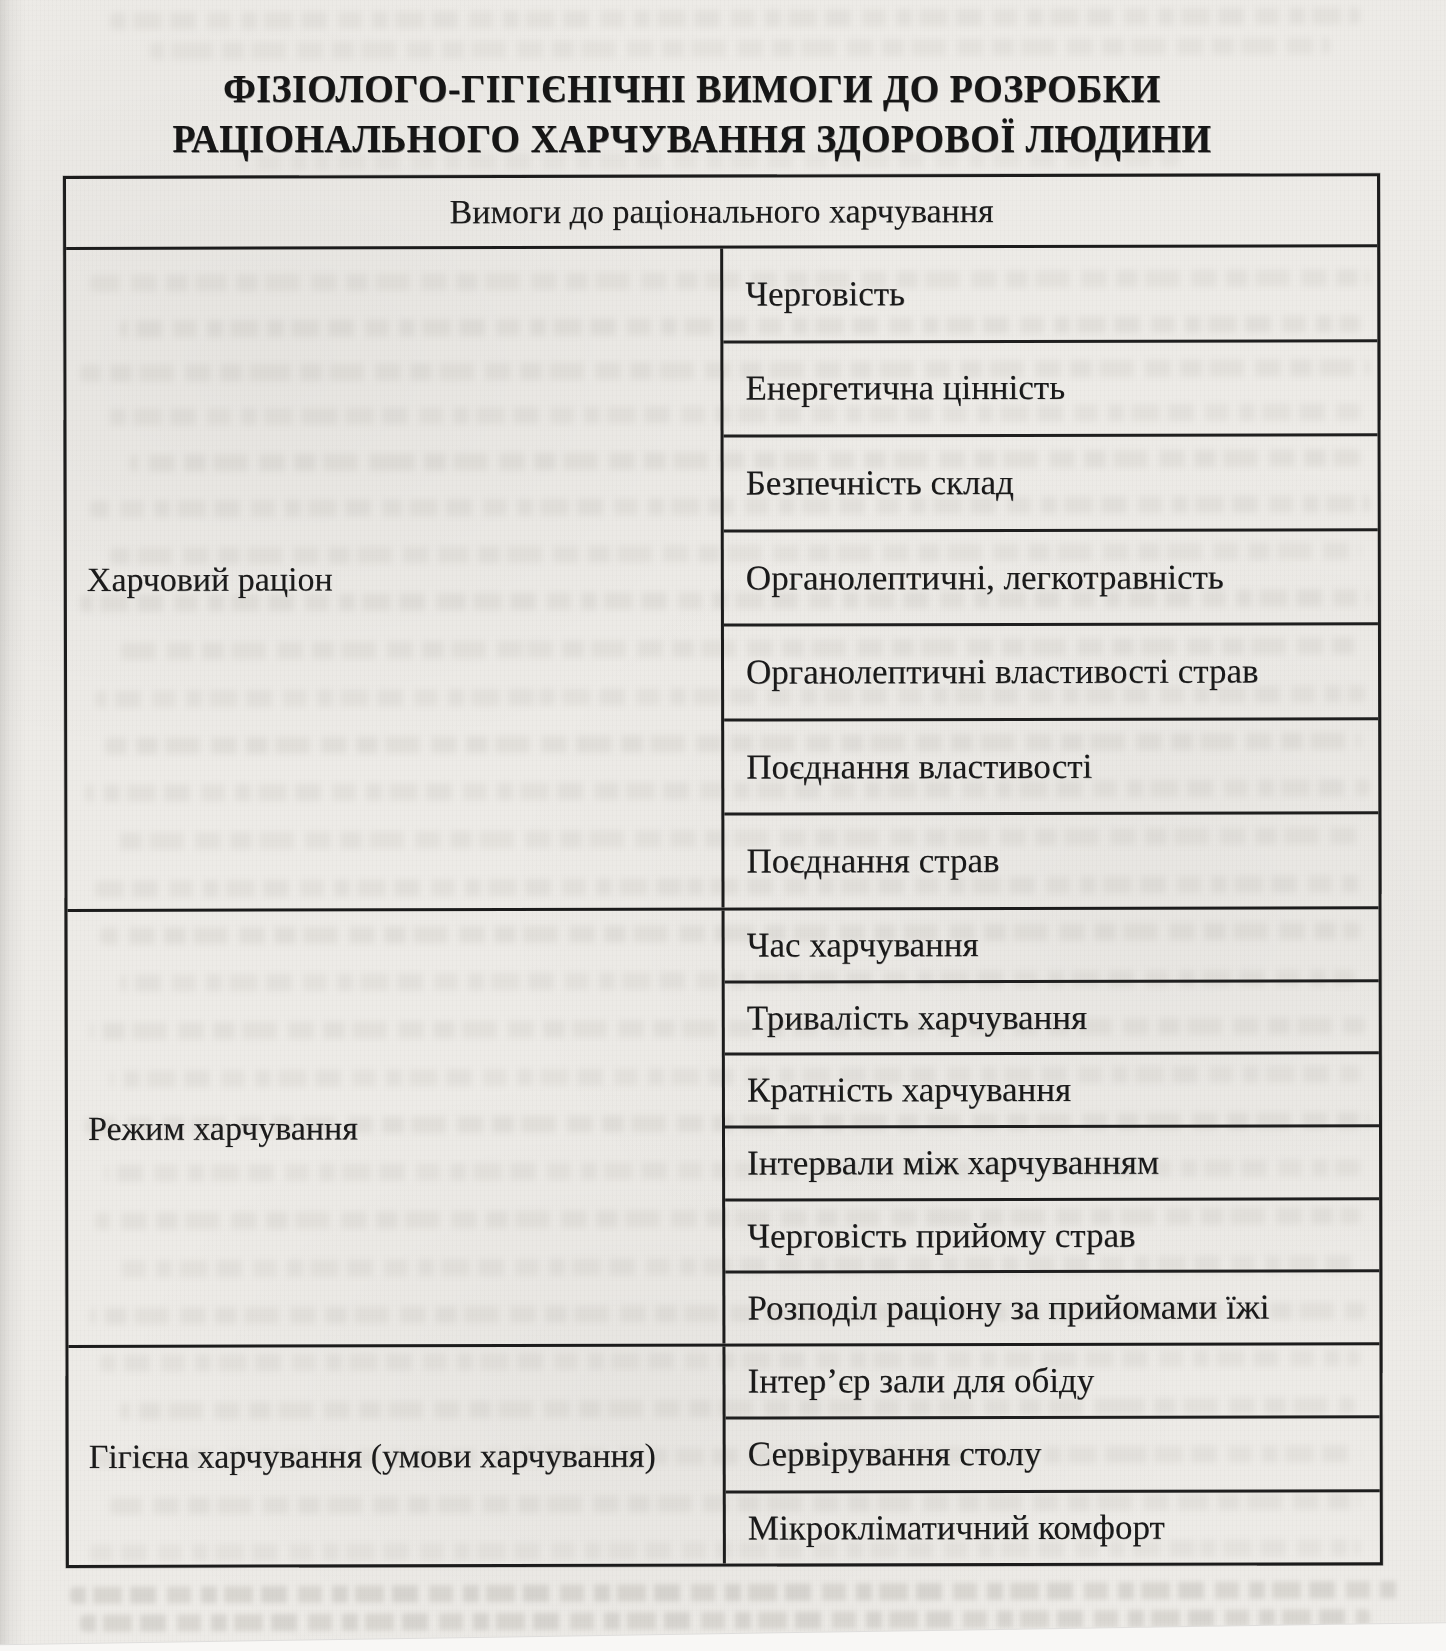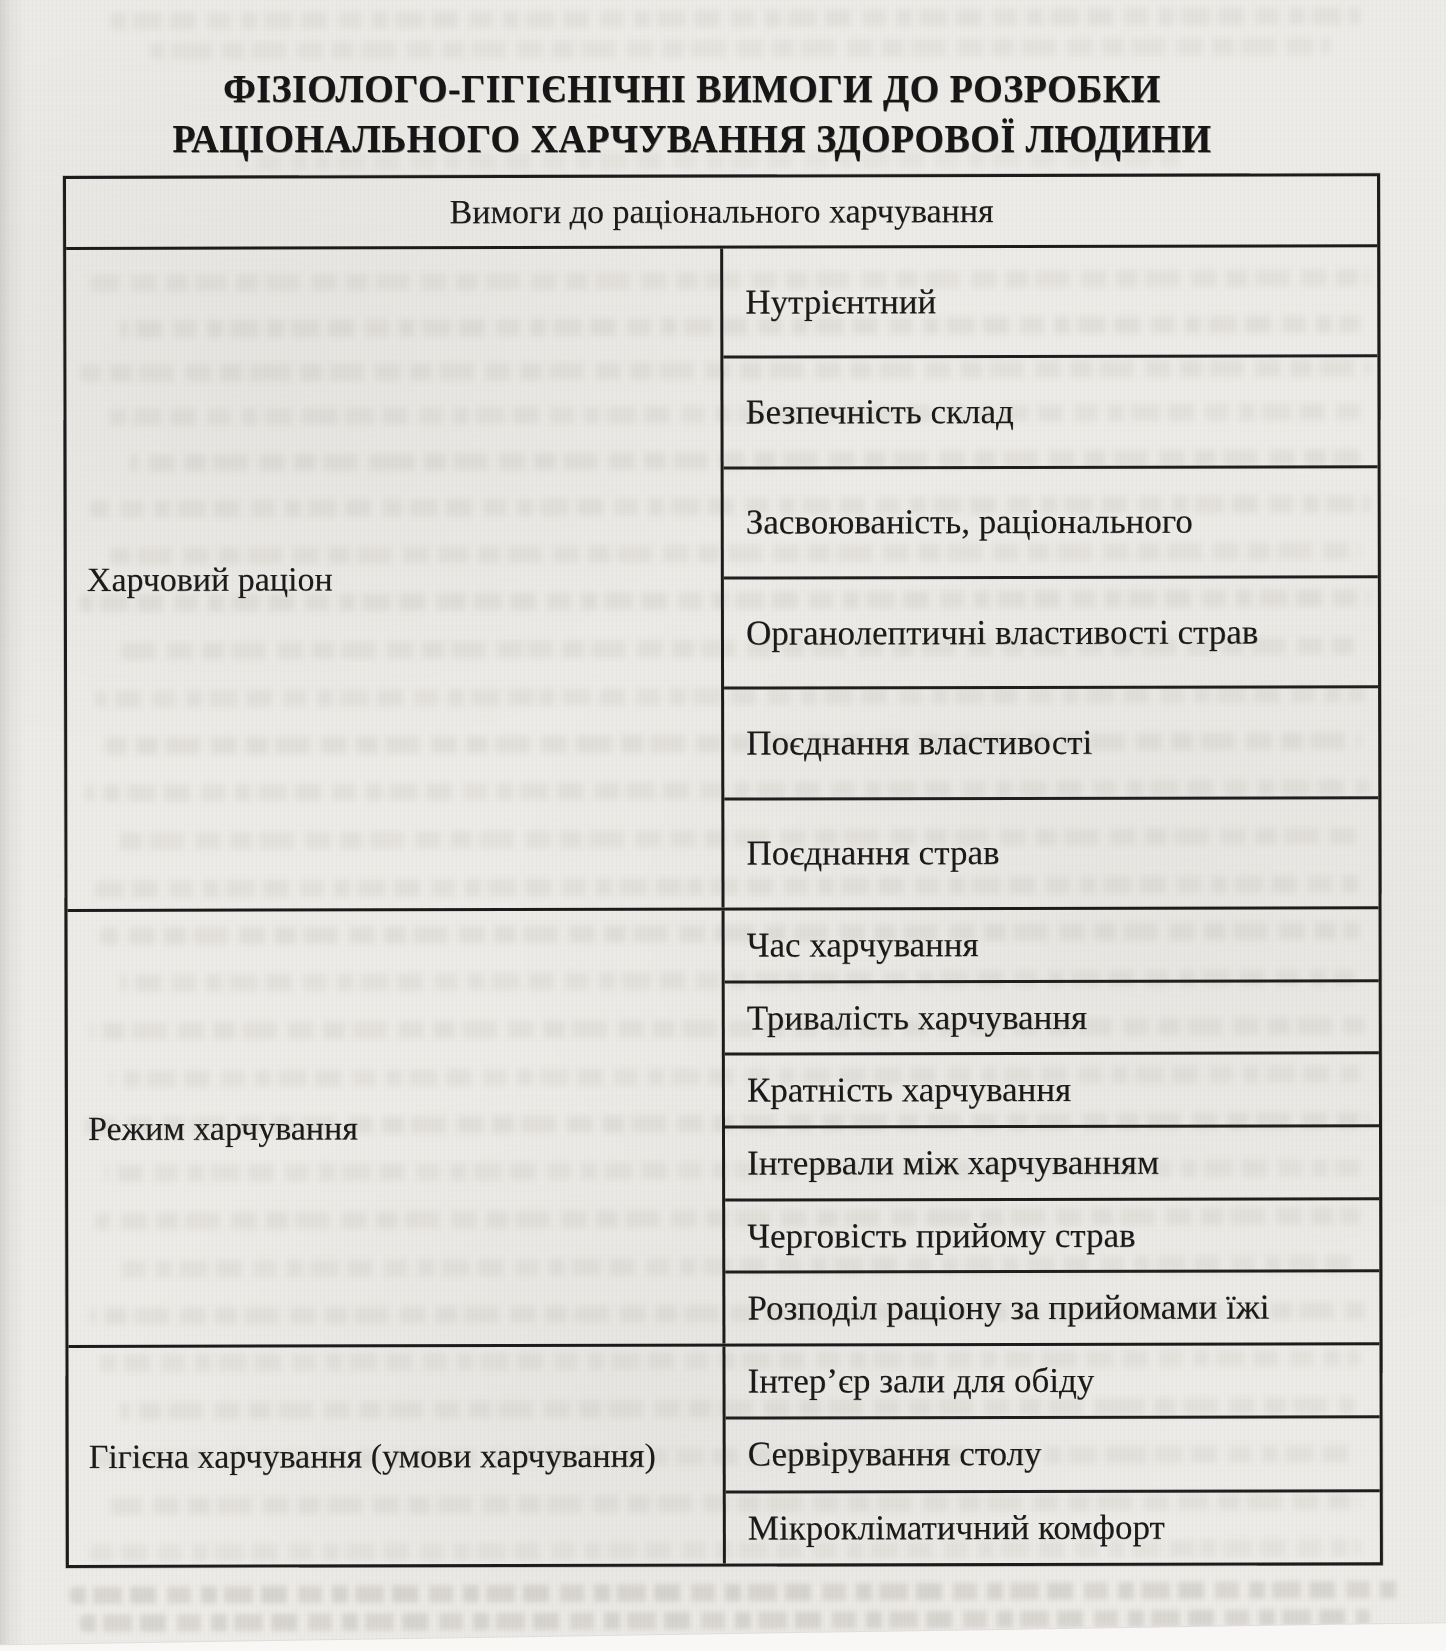--- a/index.html
+++ b/index.html
@@ -134,23 +134,24 @@
     <div>ФІЗІОЛОГО-ГІГІЄНІЧНІ ВИМОГИ ДО РОЗРОБКИ</div>
     <div>РАЦІОНАЛЬНОГО ХАРЧУВАННЯ ЗДОРОВОЇ ЛЮДИНИ</div>
   </div>
 
   <div class="reqtable">
     <div class="thead">Вимоги до раціонального харчування</div>
     <div class="tbody">
         <div class="section" style="flex: 0 0 662px;">
           <div class="left-cell">Харчовий раціон</div>
           <div class="rows">
-            <div class="row">Нутрієнтний</div>
+            <div class="row">Черговість</div>
+            <div class="row">Енергетична цінність</div>
             <div class="row">Безпечність склад</div>
-            <div class="row">Засвоюваність, раціонального</div>
+            <div class="row">Органолептичні, легкотравність</div>
             <div class="row">Органолептичні властивості страв</div>
             <div class="row">Поєднання властивості</div>
             <div class="row">Поєднання страв</div>
           </div>
         </div>
         <div class="section" style="flex: 0 0 436px;">
           <div class="left-cell">Режим харчування</div>
           <div class="rows">
             <div class="row">Час харчування</div>
             <div class="row">Тривалість харчування</div>

